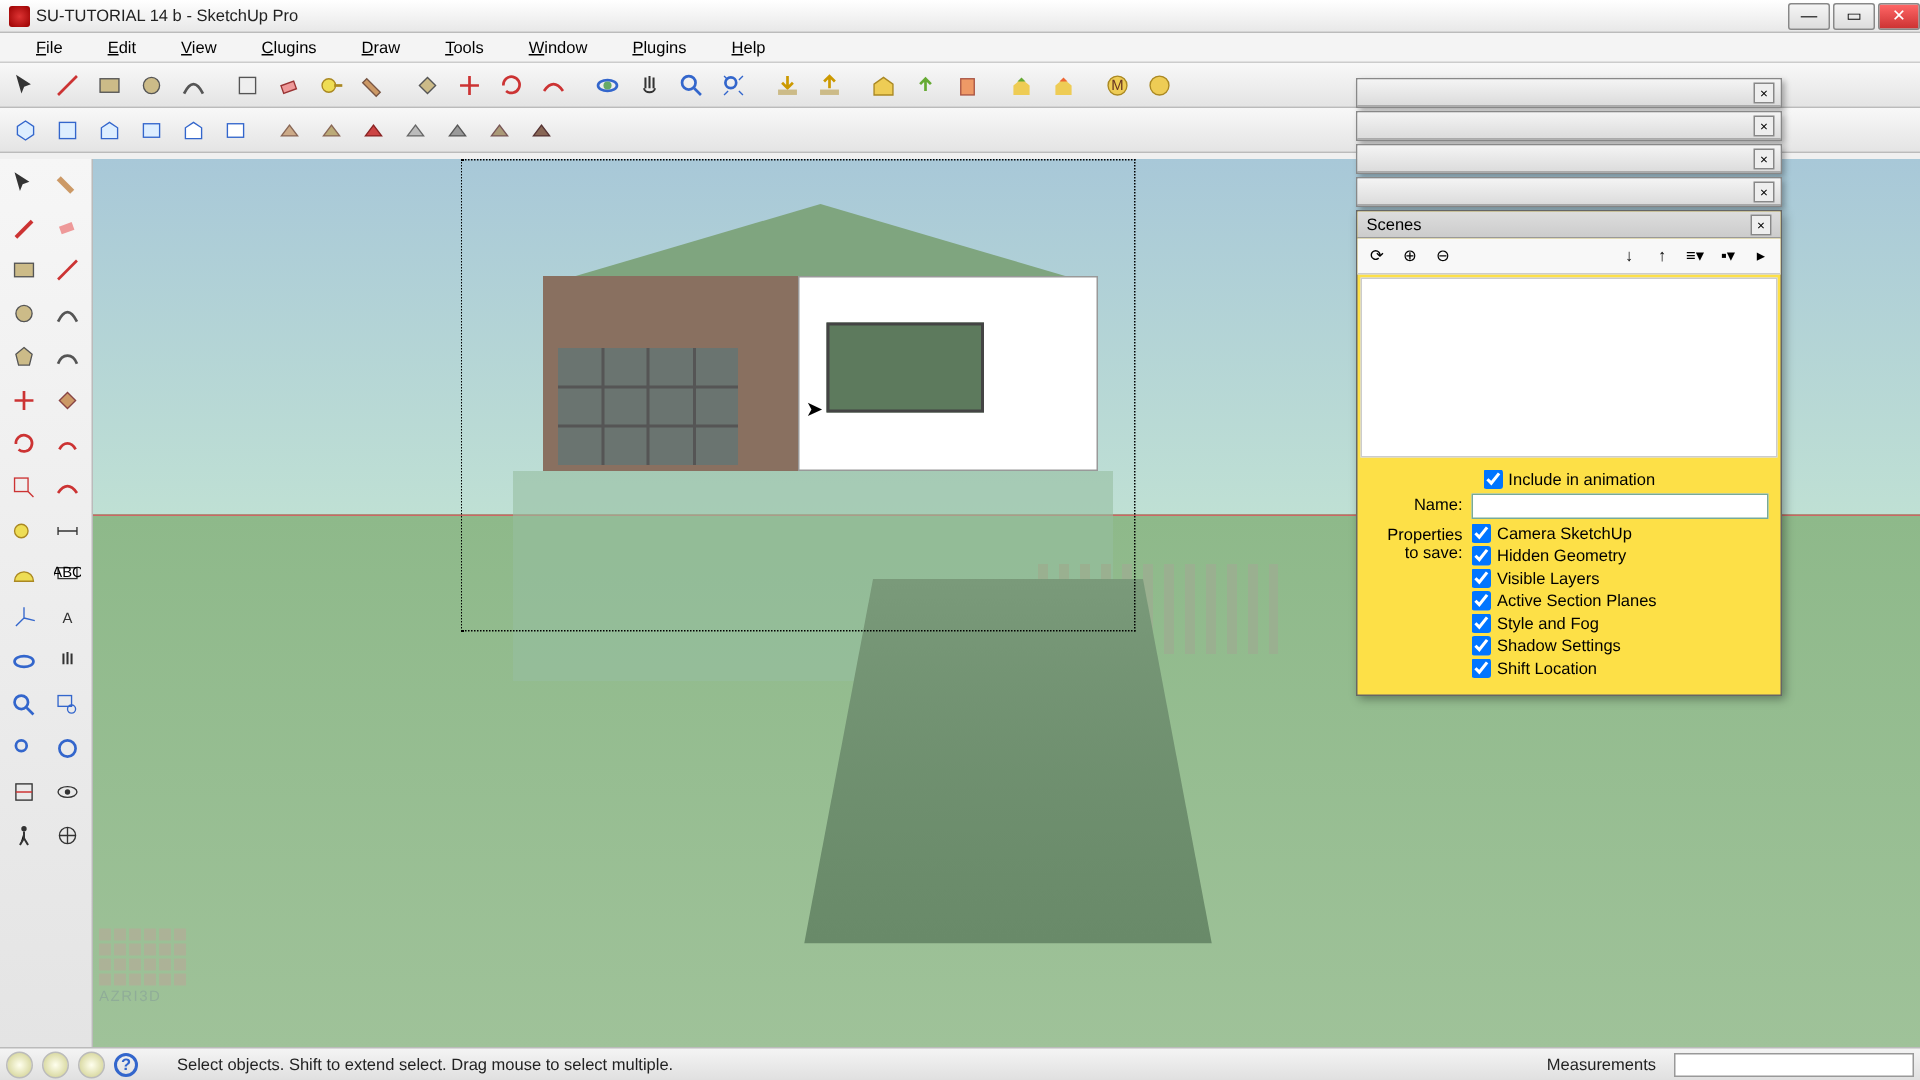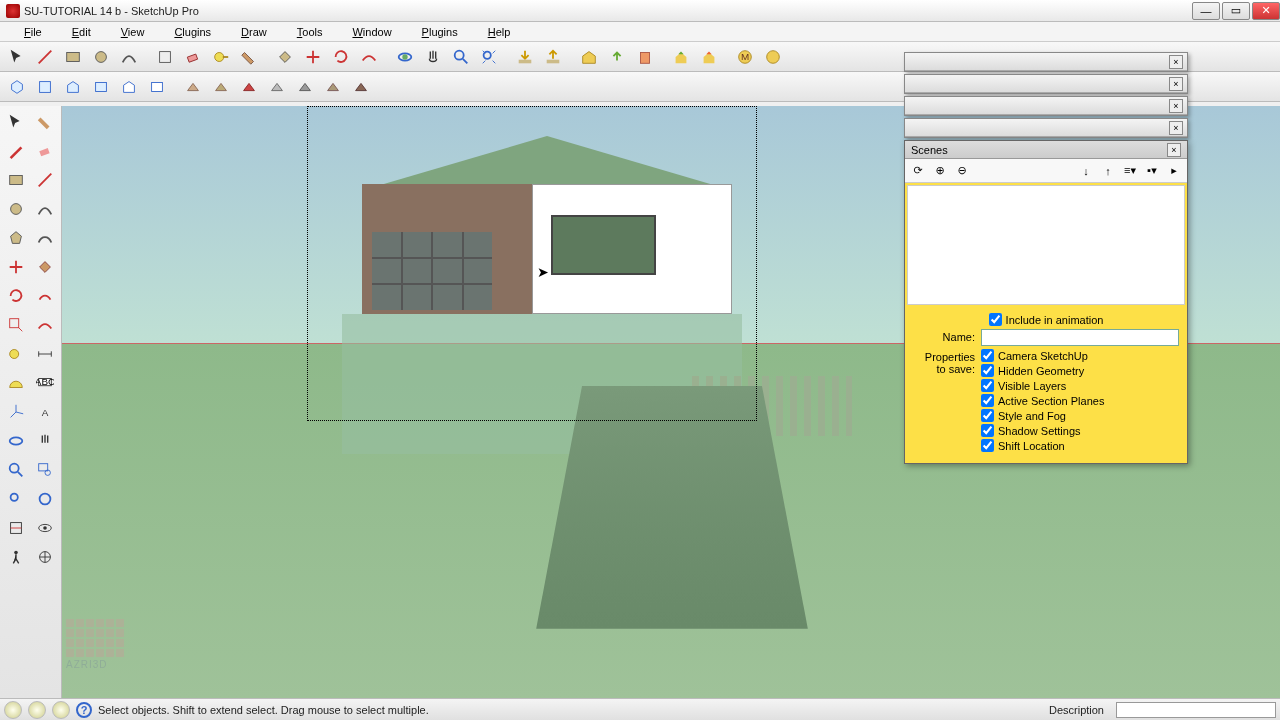--- a/index.html
+++ b/index.html
@@ -63,21 +63,21 @@
 .form-row { display:flex; align-items:flex-start; margin-bottom:3px;}
 .form-row .lbl { width:68px; text-align:right; padding-right:6px; padding-top:2px; color:#000;}
 .form-row input[type=text]{ flex:1; border:1px solid #7a9; height:17px; padding:0 2px; background:#fff;}
 .chk-col { display:flex; flex-direction:column; gap:2px;}
 .chk-row { display:flex; align-items:center; gap:4px;}
 .chk-row input{ width:13px;height:13px;}
 
 
 .statusbar { position:absolute; left:0; right:0; bottom:0; height:22px; background: linear-gradient(#f4f4f4,#e0e0e0); border-top:1px solid #bbb; display:flex; align-items:center; padding:0 4px; gap:6px;}
 .statusbar .sb-btn { width:18px;height:18px;border:1px solid #bbb;border-radius:9px;background:radial-gradient(#ffe,#cc8);}
-.statusbar .hint { margin-left:0; color:#222;}
+.statusbar .hint { margin-left:20px; color:#222;}
 .statusbar .meas-lbl { margin-left:auto; color:#222;}
 .statusbar .meas-box { width:160px; height:16px; border:1px solid #999; background:#fff; margin-left:6px;}
 
 .watermark { position:absolute; left:4px; bottom:28px; opacity:0.35;}
 .watermark .grid { display:grid; grid-template-columns:repeat(6,8px); grid-template-rows:repeat(4,8px); gap:2px; margin-bottom:2px;}
 .watermark .grid div{ background:#c99;}
 .watermark .txt{ color:#789; font-size:10px; letter-spacing:1px;}
 </style>
 </head>
 <body>
@@ -643,15 +643,15 @@
     </div>
   </div>
 </div>
 
 <div class="statusbar">
   <div class="sb-btn"></div>
   <div class="sb-btn"></div>
   <div class="sb-btn"></div>
   <div style="width:16px;height:16px;border:2px solid #36c;border-radius:9px;display:flex;align-items:center;justify-content:center;color:#36c;font-weight:bold;">?</div>
   <div class="hint">Select objects. Shift to extend select. Drag mouse to select multiple.</div>
-  <div class="meas-lbl">Description</div>
+  <div class="meas-lbl">Measurements</div>
   <div class="meas-box"></div>
 </div>
 
 </body></html>

